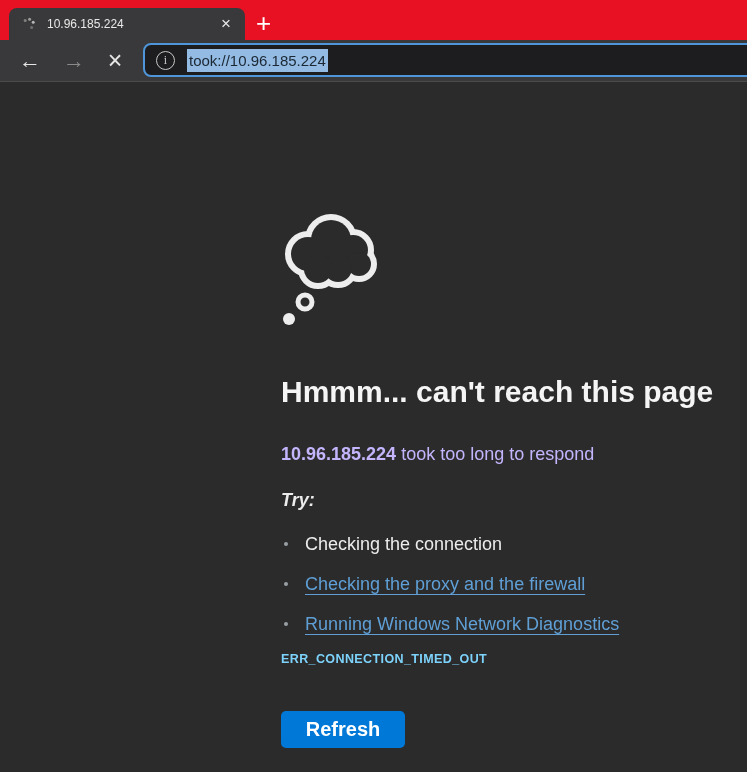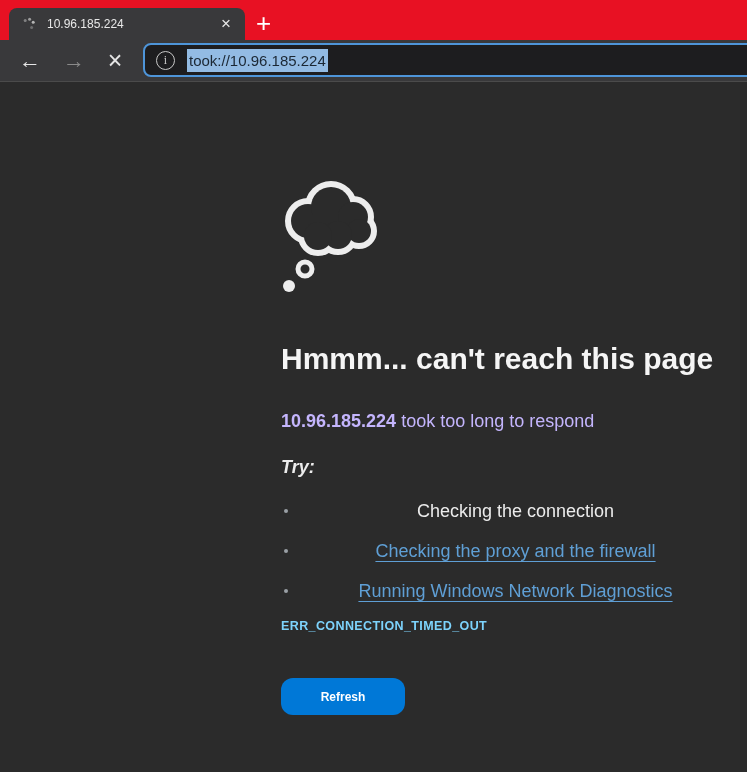--- a/index.html
+++ b/index.html
@@ -66,59 +66,59 @@
     font-family: "Liberation Serif", serif;
   }
   .url-text {
     margin-left: 12px; font-size: 15px;
     background: #93bbe3; color: #1b2733;
     padding: 3px 2px; white-space: nowrap;
   }
 
   
   .error-main {
-    position: absolute; left: 281px; top: 180px; width: 445px;
+    position: absolute; left: 281px; top: 213px; width: 445px;
     color: #ececec;
   }
   .cloud-art { display: block; margin-left: -2px; }
   .error-heading {
     margin-top: 46px;
     font-size: 30px; font-weight: bold; color: #f5f5f5;
     line-height: 36px; white-space: nowrap;
   }
   .error-message {
     margin-top: 32px; font-size: 18px; line-height: 24px; color: #c4b5fd;
   }
   .error-message .host { font-weight: bold; }
   .try-label {
     margin-top: 22px; font-size: 18px; font-weight: bold; line-height: 24px; font-style: italic;
   }
-  .suggestion-list { margin-top: 20px; list-style: none; text-align: center; }
+  .suggestion-list { margin-top: 20px; list-style: none; }
   .suggestion-list li {
     position: relative; padding-left: 24px;
     font-size: 18px; line-height: 24px; margin-bottom: 16px;
   }
   .suggestion-list li::before {
     content: ""; position: absolute; left: 3px; top: 10px;
     width: 4px; height: 4px; border-radius: 50%; background: #9aa0a6;
   }
   .suggestion-link {
     color: #5f9fd5; text-decoration: underline; text-underline-offset: 4px;
     cursor: pointer;
   }
   .error-code {
     margin-top: 12px; font-size: 12.5px; letter-spacing: 0.4px;
     color: #7dd3fc; font-weight: bold;
   }
   .refresh-btn {
     margin-top: 45px; width: 124px; height: 37px;
     background: #0078d7; color: #ffffff;
-    border: none; border-radius: 12px;
+    border: none; border-radius: 5px;
     font-family: "Liberation Sans", sans-serif;
-    font-size: 12px; font-weight: bold; cursor: pointer;
+    font-size: 20px; font-weight: bold; cursor: pointer;
     display: block;
   }
 </style>
 </head>
 <body>
 
 <div class="titlebar">
   <div class="tab">
     <svg class="tab-favicon" viewBox="0 0 16 16">
       <g fill="#bdbdbd">

